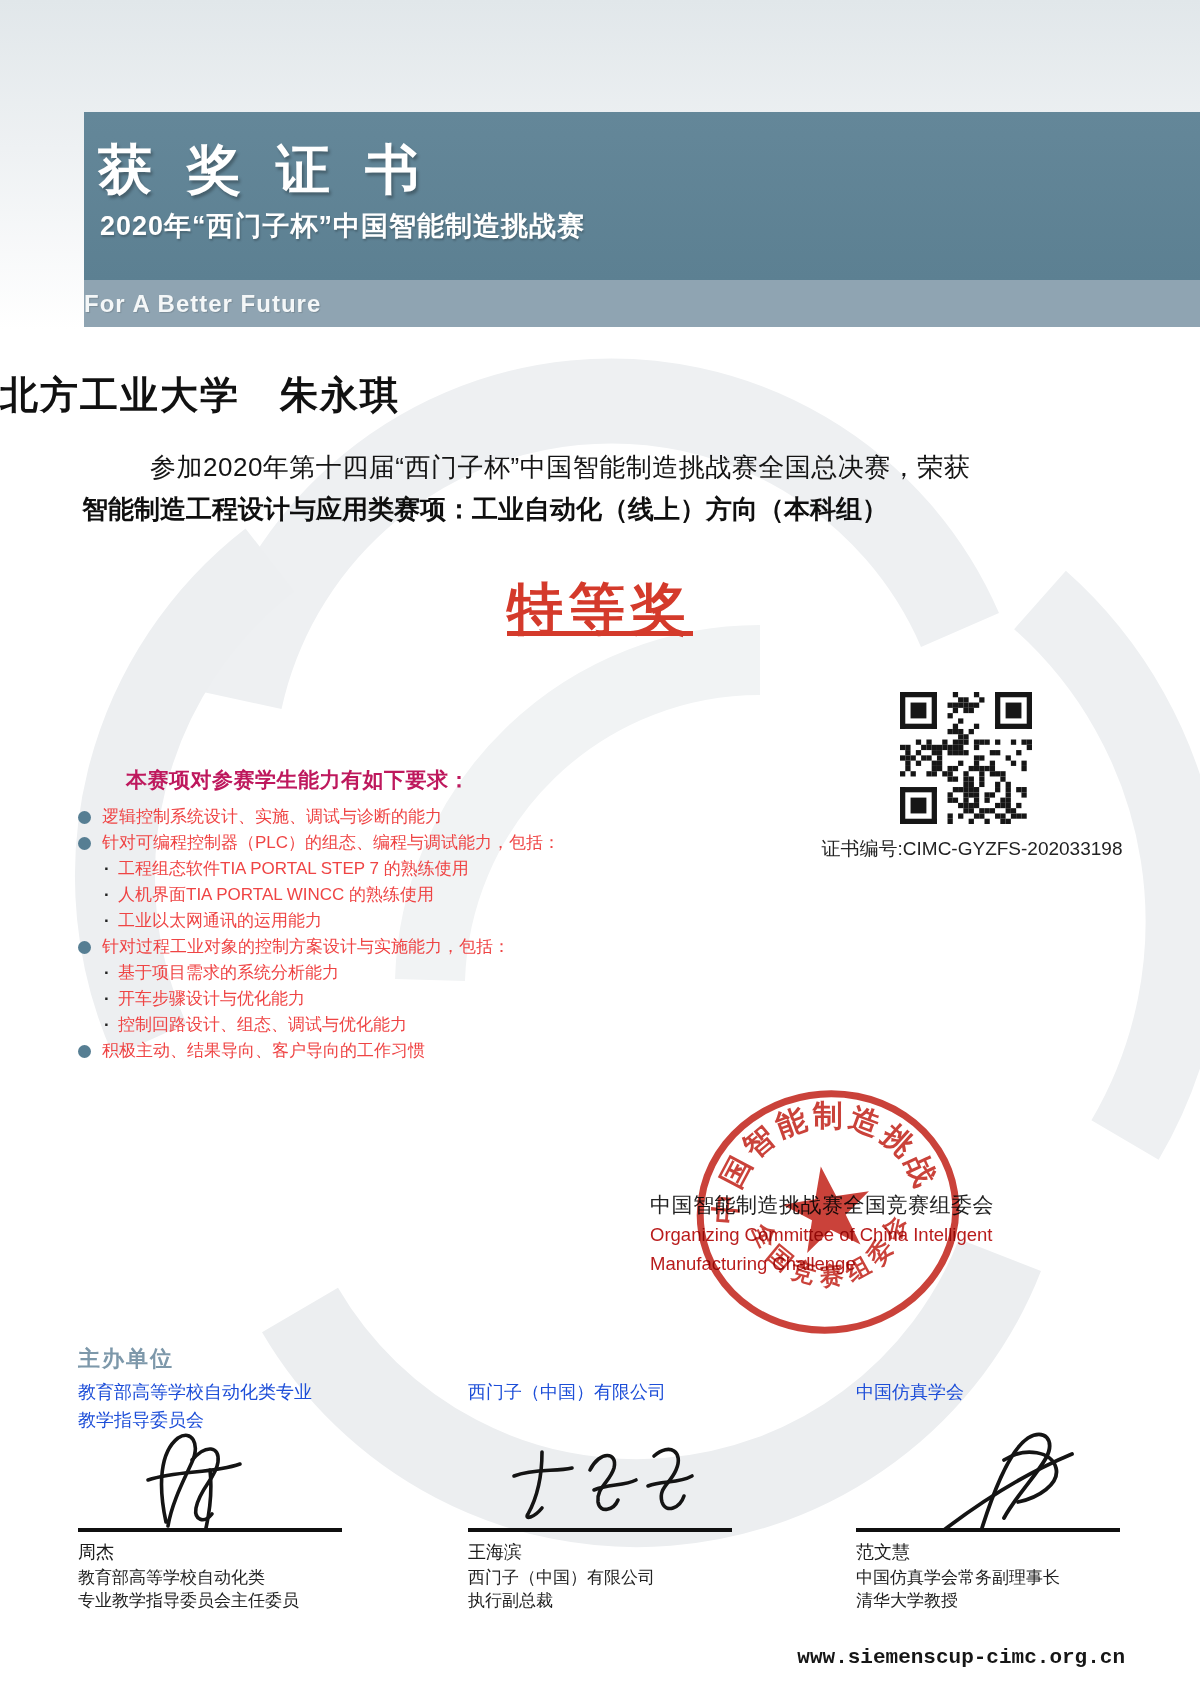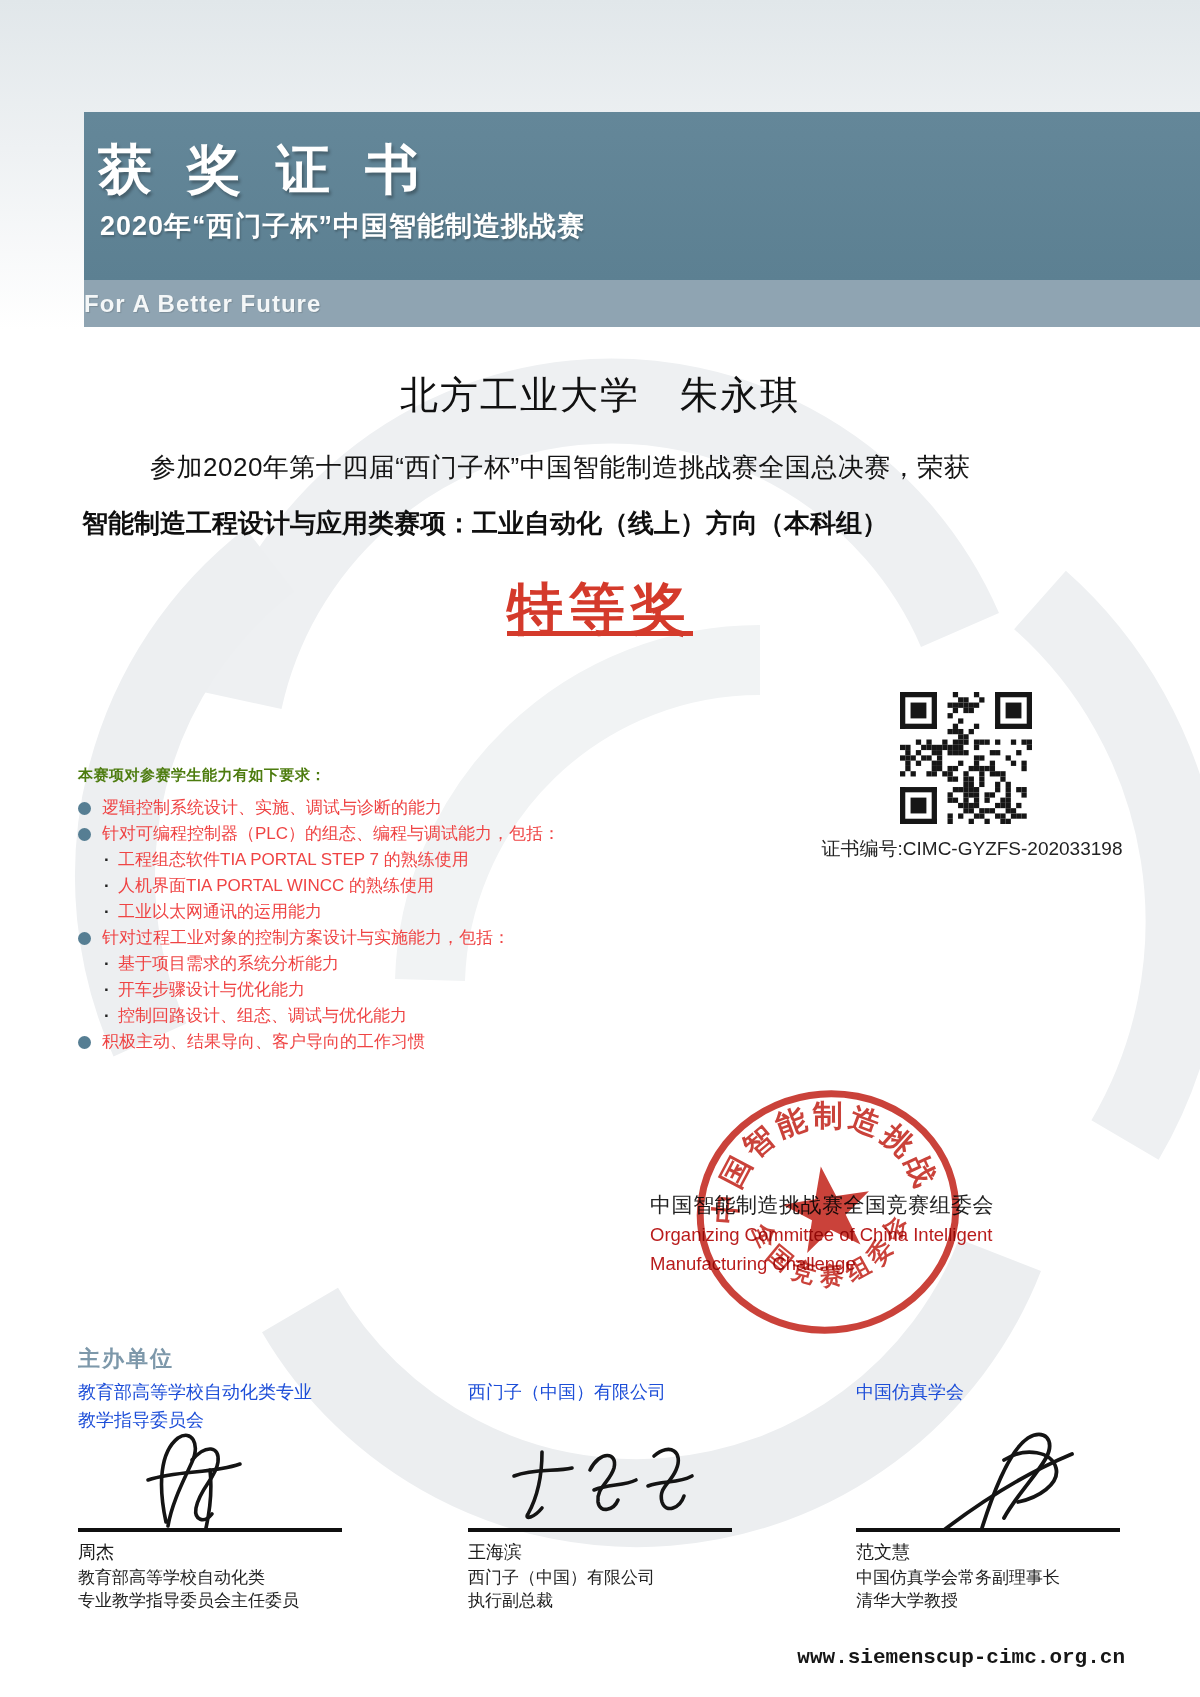--- a/index.html
+++ b/index.html
@@ -21,33 +21,33 @@
                 letter-spacing:10px; text-shadow:2px 3px 3px rgba(0,0,0,0.28); }
   .band-sub { position:absolute; left:16px; top:96px; color:#ffffff; font-size:27px; font-weight:bold;
               letter-spacing:1px; text-shadow:1px 2px 2px rgba(0,0,0,0.22); }
   .band-light { position:absolute; left:84px; top:280px; width:1116px; height:47px;
                 background:#8fa4b2; z-index:2; display:flex; align-items:center; }
   .tagline { color:#f4f7f8; font-size:24px; font-weight:bold; letter-spacing:1px; padding-left:0;
              text-shadow:1px 1px 1px rgba(0,0,0,0.15); }
 
   .content { position:absolute; inset:0; z-index:3; }
 
-  .recipient { position:absolute; left:0; right:0; top:370px; text-align:center;
-               font-size:38px; font-weight:normal; color:#111; letter-spacing:2px; }
+  .recipient { position:absolute; left:0; right:0; top:370px; 
+               font-size:38px; font-weight:bold; color:#111; letter-spacing:2px; }
   .intro { position:absolute; left:150px; top:450px; font-size:26px; color:#141414; letter-spacing:0.5px; }
-  .track { position:absolute; left:82px; top:506px; font-size:26px; font-weight:bold; color:#0f0f0f; }
+  .track { position:absolute; left:82px; top:492px; font-size:26px; font-weight:bold; color:#0f0f0f; }
   .award { position:absolute; left:0; right:0; top:572px; text-align:center;
            font-size:56px; font-weight:bold; color:#d43a2b; letter-spacing:6px;text-decoration:underline; }
 
   .qr { position:absolute; left:900px; top:692px; width:132px; height:132px; }
   .cert-no { position:absolute; left:812px; top:836px; width:320px; text-align:center;
              font-size:19px; color:#222; }
 
   .reqs { position:absolute; left:78px; top:766px; width:560px; }
-  .reqs-heading { font-size:15px; font-weight:bold; color:#4d7c0f; margin-bottom:10px; letter-spacing:0.5px; }
+  .reqs-heading { font-size:21px; font-weight:bold; color:#be185d; margin-bottom:10px; letter-spacing:0.5px;margin-left:48px; }
   .req-row { position:relative; font-size:17px; color:#ef4444; line-height:26px; }
   .req-row.lv1 { padding-left:24px; }
   .req-row.lv1::before { content:""; position:absolute; left:0; top:7px; width:13px; height:13px;
                          border-radius:50%; background:#567e93; }
   .req-row.lv2 { padding-left:40px; }
   .req-row.lv2::before { content:"·"; position:absolute; left:26px; top:0; font-weight:bold; color:#222; }
 
   .committee { position:absolute; left:650px; top:1190px; width:360px; z-index:3; }
   .committee .cn { font-size:21px; color:#222; line-height:30px; letter-spacing:0.5px; }
   .committee .en { font-size:18.5px; color:#b91c1c; line-height:29px; }

